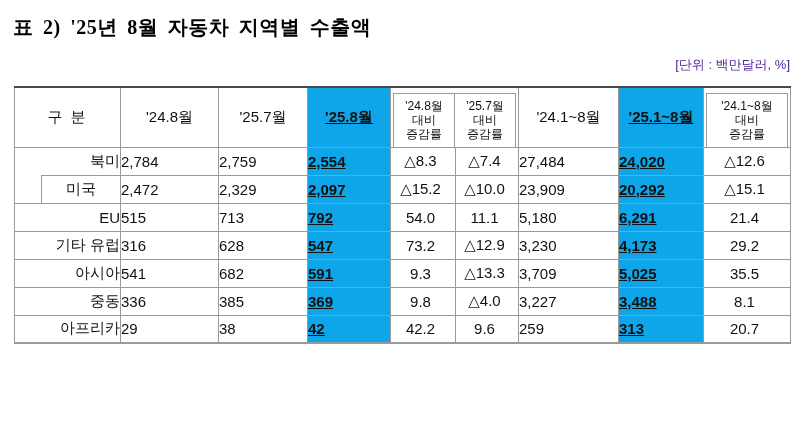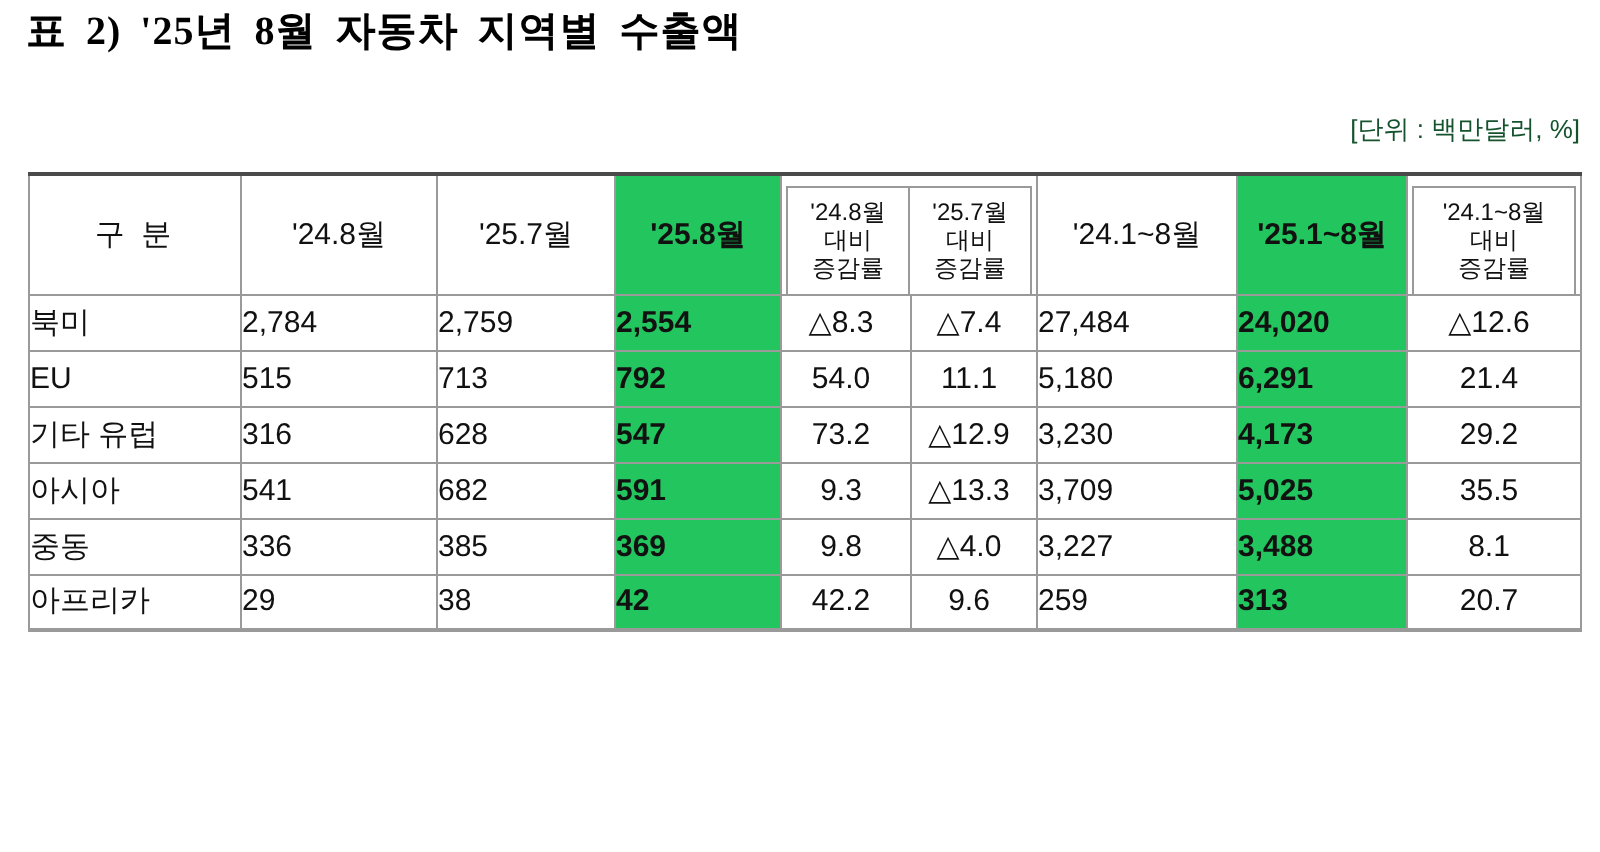--- a/index.html
+++ b/index.html
@@ -8,35 +8,35 @@
   .page {
     position: relative;
     width: 800px;
     height: 426px;
     background: #ffffff;
     overflow: hidden;
   }
   .title {
     position: absolute;
     left: 13px;
-    top: 2px;
+    top: 14px;
     font-family: "Liberation Serif", "DejaVu Serif", serif;
     font-size: 20px;
     font-weight: bold;
     color: #000000;
     letter-spacing: 0.5px;
     word-spacing: 4px;
     white-space: nowrap;
   }
   .unit {
     position: absolute;
     right: 10px;
     top: 56px;
     font-size: 13px;
-    color: #14532d;
+    color: #4c1d95;
     white-space: nowrap;
   }
   table.xt {
     position: absolute;
     left: 14px;
     top: 86px;
     width: 776px;
     border-collapse: collapse;
     table-layout: fixed;
     font-size: 15px;
@@ -51,26 +51,27 @@
     font-weight: normal;
     padding: 0;
     vertical-align: middle;
     overflow: hidden;
   }
   .xt thead th { height: 60px; text-align: center; }
   .xt tbody td { height: 28px; }
   td.num { text-align: left; padding-right: 12px; }
   td.pct { text-align: center; padding-right: 5px; }
   .hl {
-    background: #22c55e;
+    background: #0ea5e9;
     border-left-color: #7a7a7a;
     border-right-color: #7a7a7a;
+    text-decoration: underline;
   }
   td.hl, th.hl { font-weight: bold; }
-  .c-label { text-align: left; }
+  .c-label { text-align: right; }
   tr.parent td.c-label { border-bottom: none; }
   tr.child td.c-label { border-top: none; position: relative; padding: 0; }
   .inset-box {
     position: absolute;
     top: 0; left: 26px; right: 0; bottom: 0;
     border: 1px solid #9a9a9a;
     border-right: none;
     border-bottom: none;
     display: flex;
     align-items: center;
@@ -161,20 +162,33 @@
           <td class="c-label">북미</td>
           <td class="num">2,784</td>
           <td class="num">2,759</td>
           <td class="num hl">2,554</td>
           <td class="pct">△8.3</td>
           <td class="pct">△7.4</td>
           <td class="num">27,484</td>
           <td class="num hl">24,020</td>
           <td class="pct">△12.6</td>
         </tr>
+        <tr class="child">
+          <td class="c-label">
+            <div class="inset-box">미국</div>
+          </td>
+          <td class="num">2,472</td>
+          <td class="num">2,329</td>
+          <td class="num hl">2,097</td>
+          <td class="pct">△15.2</td>
+          <td class="pct">△10.0</td>
+          <td class="num">23,909</td>
+          <td class="num hl">20,292</td>
+          <td class="pct">△15.1</td>
+        </tr>
         <tr>
           <td class="c-label">EU</td>
           <td class="num">515</td>
           <td class="num">713</td>
           <td class="num hl">792</td>
           <td class="pct">54.0</td>
           <td class="pct">11.1</td>
           <td class="num">5,180</td>
           <td class="num hl">6,291</td>
           <td class="pct">21.4</td>

